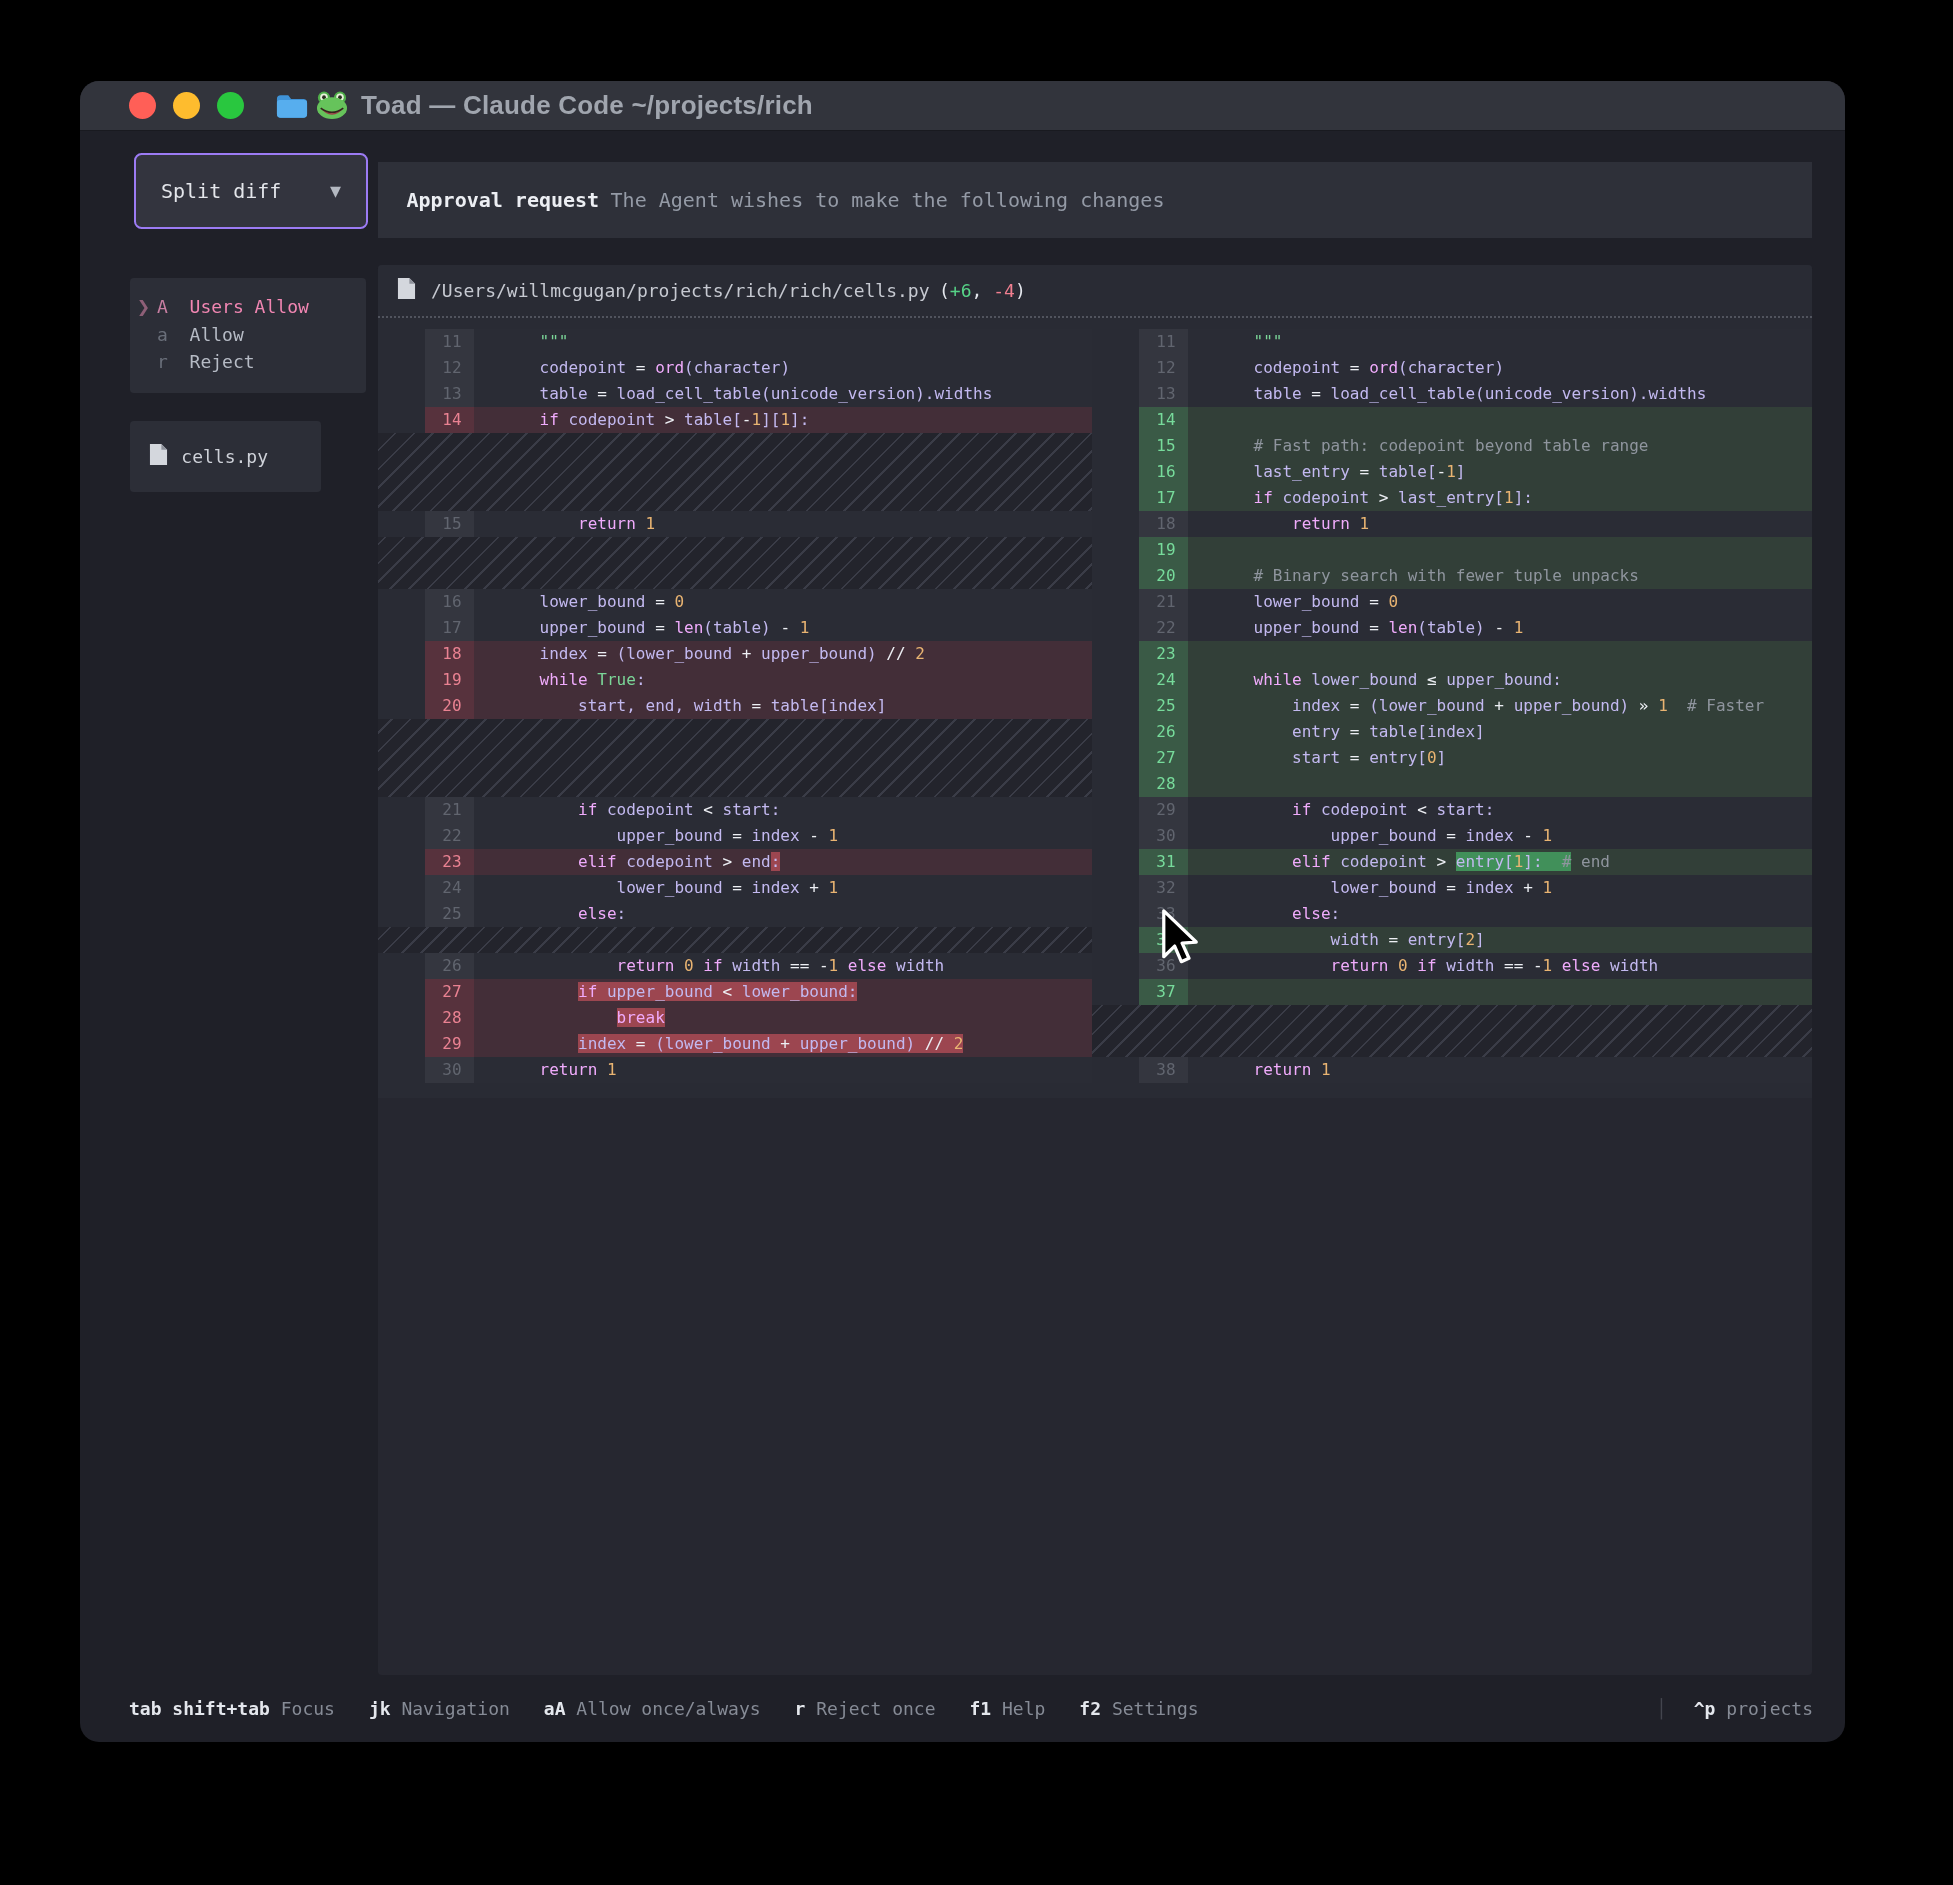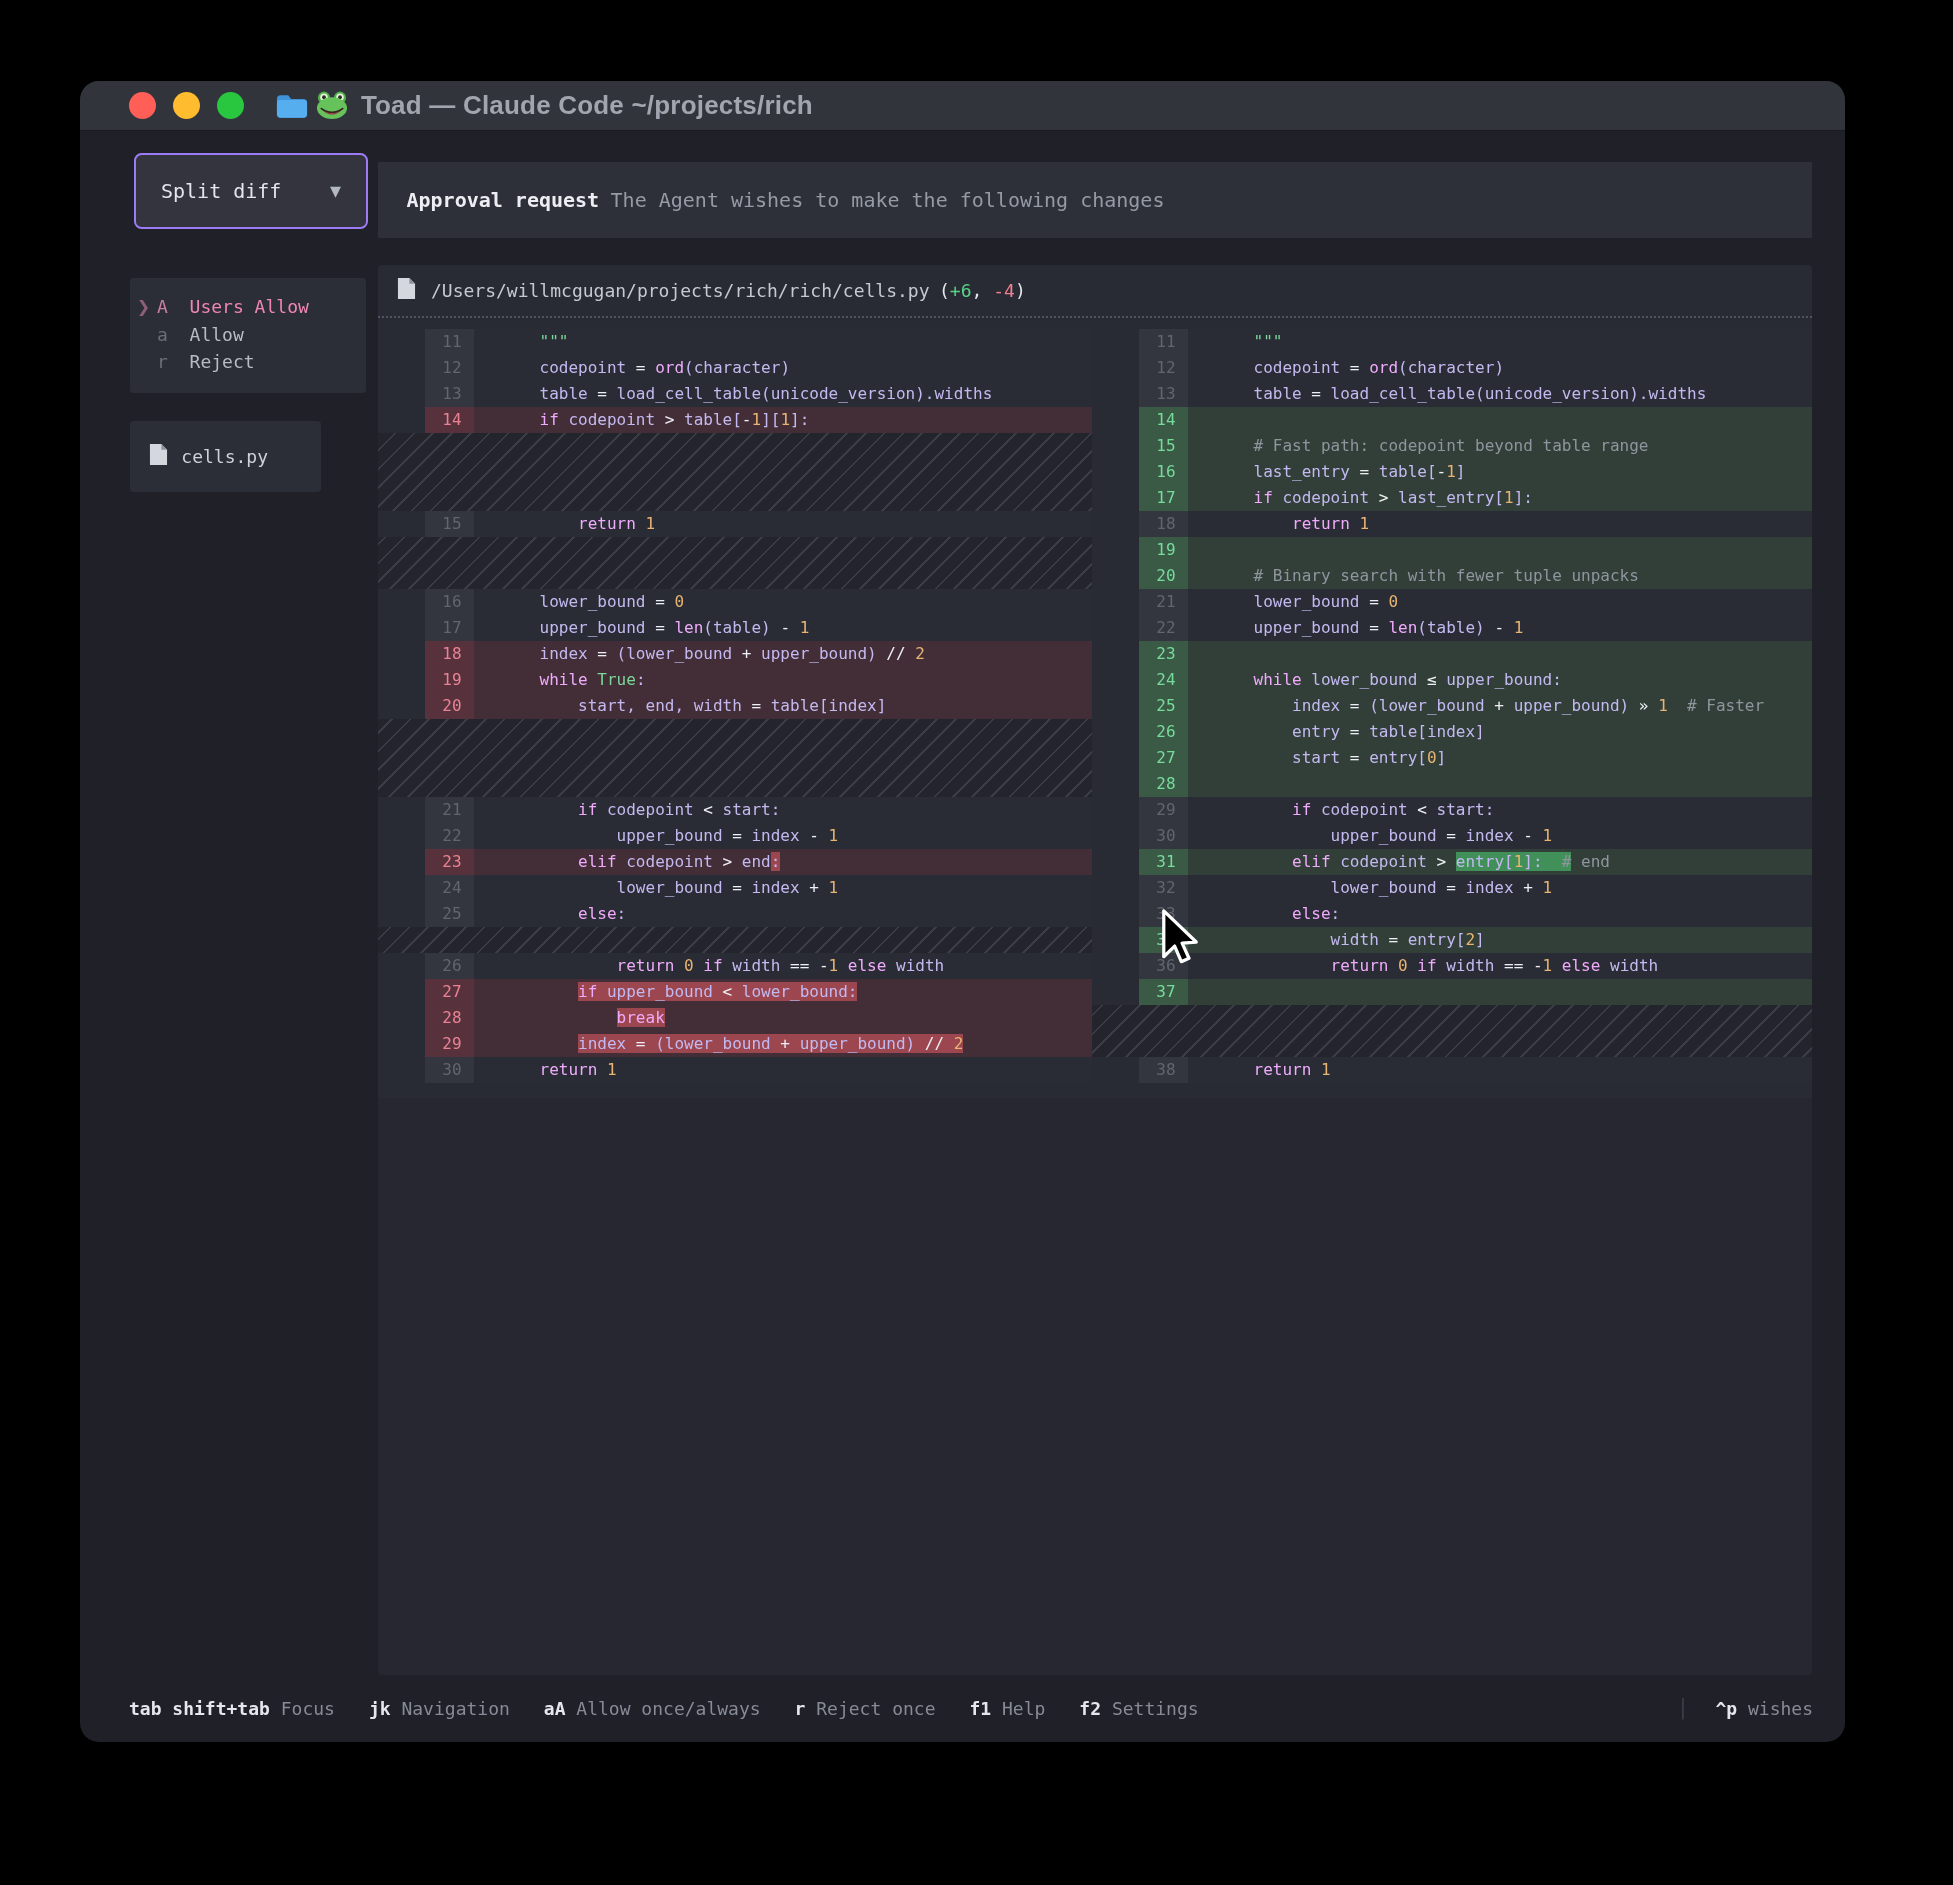--- a/index.html
+++ b/index.html
@@ -436,21 +436,21 @@
               </div>
             </div>
           </div>
       </div>
     </div>
 
     <div class="footer">
       <div class="fleft" id="fshort"><span class="fitem"><b>tab shift+tab</b><span class="flabel"> Focus</span></span><span class="fitem"><b>jk</b><span class="flabel"> Navigation</span></span><span class="fitem"><b>aA</b><span class="flabel"> Allow once/always</span></span><span class="fitem"><b>r</b><span class="flabel"> Reject once</span></span><span class="fitem"><b>f1</b><span class="flabel"> Help</span></span><span class="fitem"><b>f2</b><span class="flabel"> Settings</span></span></div>
       <div class="fright">
         <span class="fsep">│</span>
-        <span class="fitem"><b>^p</b><span class="flabel"> wishes</span></span>
+        <span class="fitem"><b>^p</b><span class="flabel"> projects</span></span>
       </div>
     </div>
 
   </div>
 
   <svg class="cursor" width="44" height="63" viewBox="0 0 23 33">
     <path d="M3 1 L3 25 L8.7 19.4 L12.2 27.6 L16.2 25.8 L12.6 17.9 L20 17.3 Z" fill="#000" stroke="#fff" stroke-width="1.7" stroke-linejoin="round"></path>
   </svg>
 </div>
 

